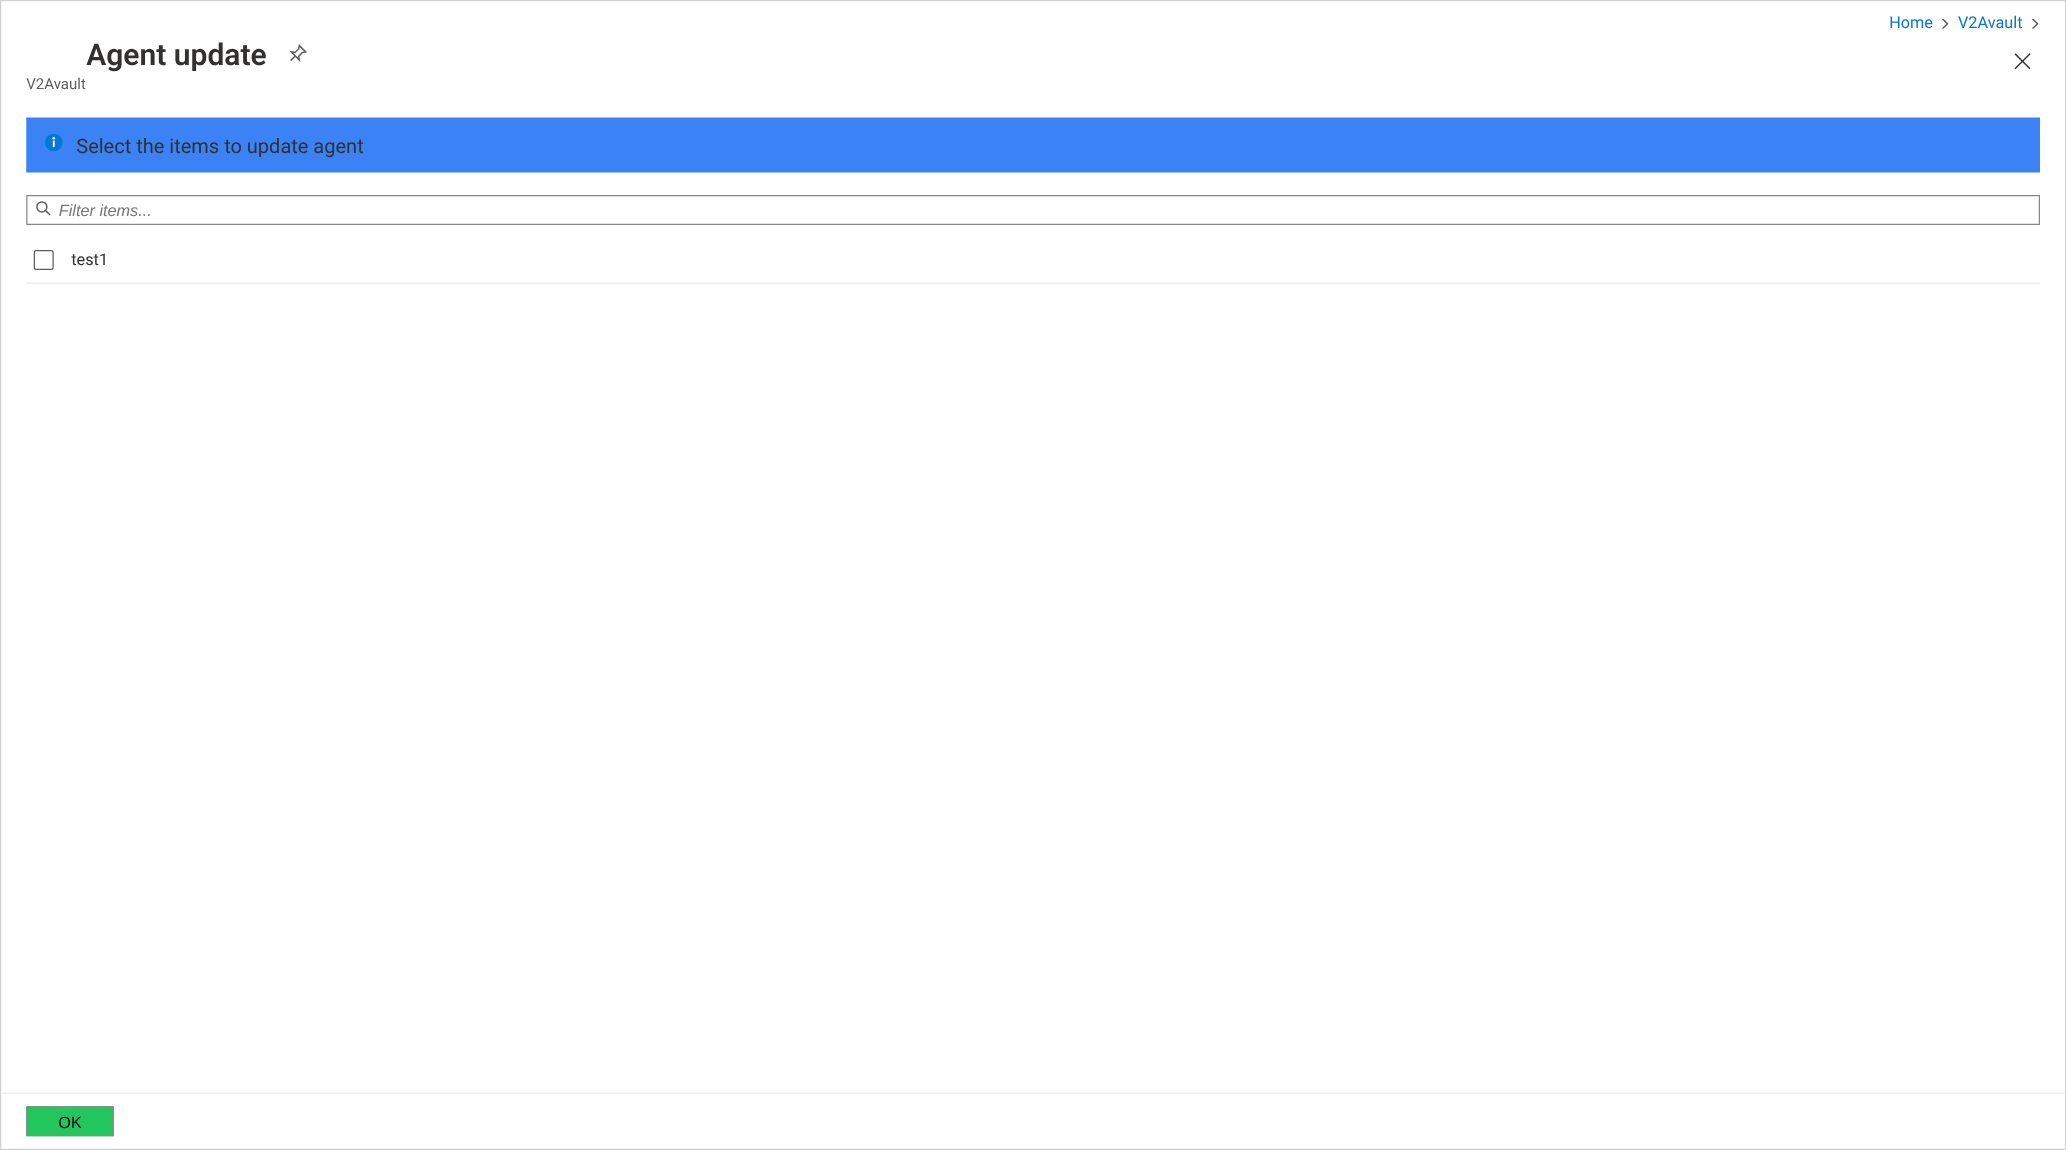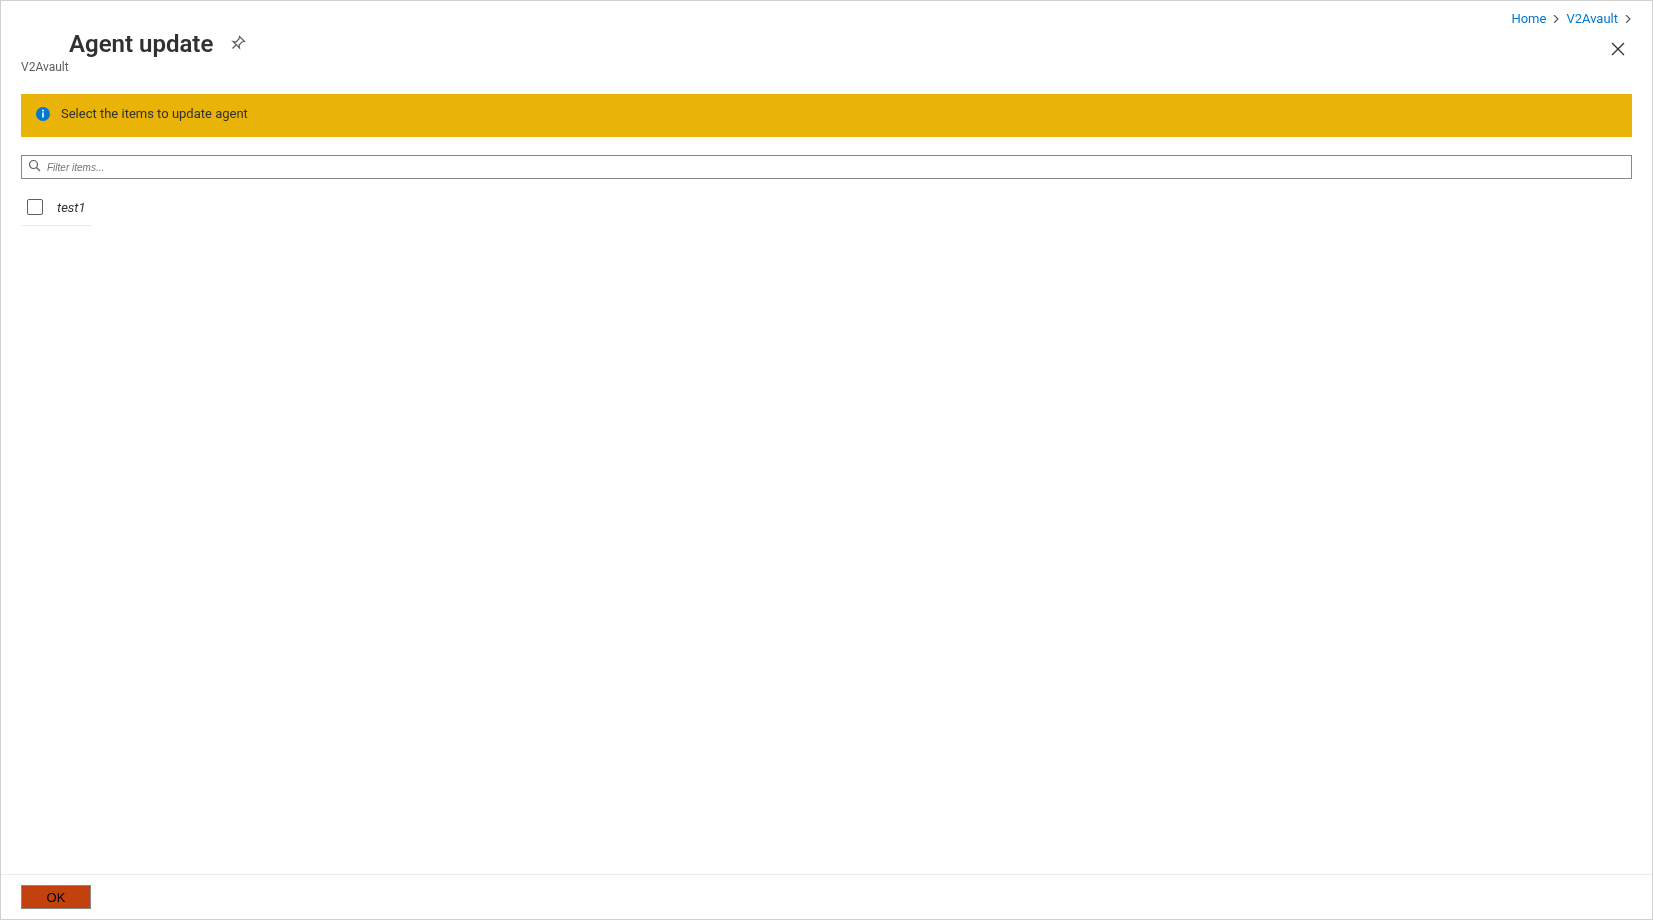--- a/index.html
+++ b/index.html
@@ -86,26 +86,26 @@
       margin-top: 6px;
     }
     .content {
       flex: 1;
       padding: 20px 20px 0 20px;
       display: flex;
       flex-direction: column;
       overflow: hidden;
     }
     .info-banner {
-      background: #eab308;
-      display: flex;
-      align-items: flex-start;
+      background: #3b82f6;
+      display: flex;
+      align-items: flex-end;
       gap: 10px;
       padding: 12px 14px;
-      font-size: 13px;
+      font-size: 16px;
       color: #323130;
       margin-bottom: 18px;
     }
     .info-banner .info-icon {
       flex-shrink: 0;
     }
     .filter-box {
       display: flex;
       align-items: center;
       border: 1px solid #8a8886;
@@ -115,29 +115,28 @@
       margin-bottom: 10px;
     }
     .filter-box .search-icon {
       color: #605e5c;
       flex-shrink: 0;
     }
     .filter-box input {
       border: none;
       outline: none;
       flex: 1;
-      font-size: 10px;
+      font-size: 13px;
       font-style: italic;
       color: #605e5c;
       background: transparent;
     }
     .item-list {
       display: flex;
-      flex-direction: row;
-      font-style: italic;
+      flex-direction: column;
     }
     .list-row {
       display: flex;
       align-items: center;
       gap: 14px;
       padding: 10px 6px;
       border-bottom: 1px solid #edebe9;
       font-size: 13px;
     }
     .checkbox {
@@ -152,21 +151,21 @@
     .footer {
       border-top: 1px solid #edebe9;
       padding: 10px 20px;
       display: flex;
       align-items: center;
     }
     .ok-btn {
       min-width: 70px;
       height: 24px;
       border: 1px solid #8a8886;
-      background: #c2410c;
+      background: #22c55e;
       font-size: 13px;
       cursor: pointer;
       padding: 0 12px;
     }
   </style>
 </head>
 <body>
 
 <nav class="breadcrumb">
   <a>Home</a>

